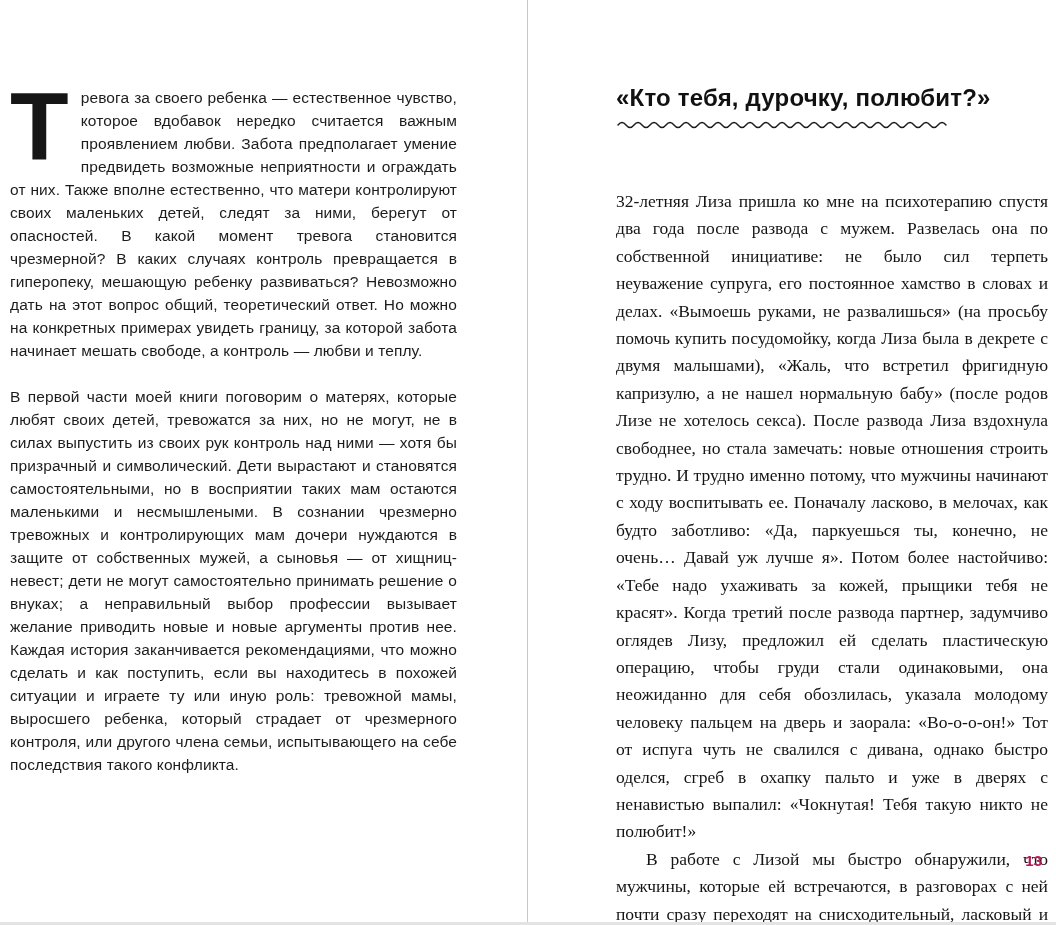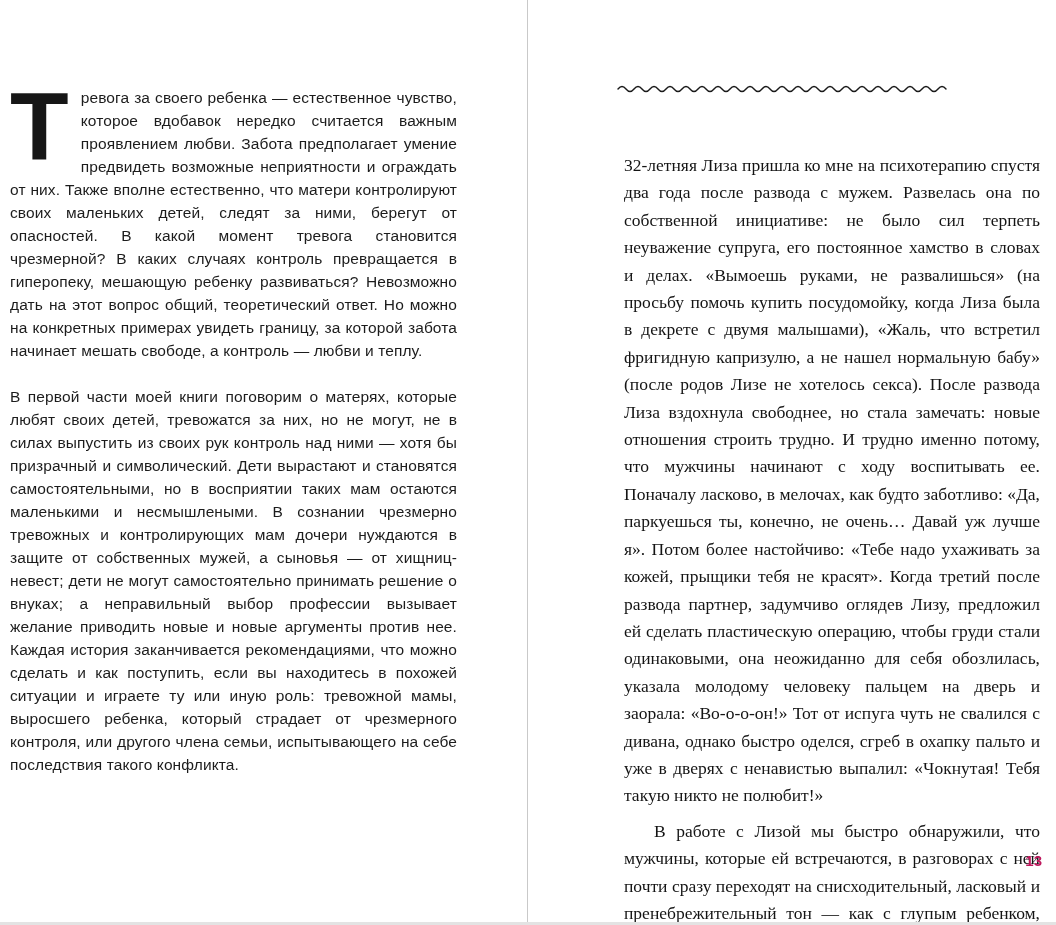--- a/index.html
+++ b/index.html
@@ -73,21 +73,21 @@
   }
   .squiggle {
     display: block;
     margin: 0 0 58px 0;
   }
   .page-right .body-text p {
     font-family: "Liberation Serif", serif;
     font-size: 17.5px;
     line-height: 27.4px;
     text-align: justify;
-    margin: 8px;
+    margin: 0;
   }
   .page-right .body-text p.indent {
     text-indent: 30px;
   }
   .page-number {
     position: absolute;
     right: 14px;
     top: 852px;
     font-family: "Liberation Sans", sans-serif;
     font-weight: bold;
@@ -101,20 +101,21 @@
 <div class="spread">
 
   <div class="page-left">
     <p><span class="dropcap">Т</span><span>ревога за своего ребенка — естественное чувство, которое вдобавок нередко считается важным проявлением любви. Забота предполагает умение предвидеть возможные неприятности и ограждать от них. Также вполне естественно, что матери контролируют своих маленьких детей, следят за ними, берегут от опасностей. В какой момент тревога становится чрезмерной? В каких случаях контроль превращается в гиперопеку, мешающую ребенку развиваться? Невозможно дать на этот вопрос общий, теоретический ответ. Но можно на конкретных примерах увидеть границу, за которой забота начинает мешать свободе, а контроль — любви и теплу.</span></p>
     <p>В первой части моей книги поговорим о матерях, которые любят своих детей, тревожатся за них, но не могут, не в силах выпустить из своих рук контроль над ними — хотя бы призрачный и символический. Дети вырастают и становятся самостоятельными, но в восприятии таких мам остаются маленькими и несмышлеными. В сознании чрезмерно тревожных и контролирующих мам дочери нуждаются в защите от собственных мужей, а сыновья — от хищниц-невест; дети не могут самостоятельно принимать решение о внуках; а неправильный выбор профессии вызывает желание приводить новые и новые аргументы против нее. Каждая история заканчивается рекомендациями, что можно сделать и как поступить, если вы находитесь в похожей ситуации и играете ту или иную роль: тревожной мамы, выросшего ребенка, который страдает от чрезмерного контроля, или другого члена семьи, испытывающего на себе последствия такого конфликта.</p>
   </div>
 
   <div class="gutter"></div>
 
   <div class="page-right">
+    <h1 class="chapter-title">«Кто тебя, дурочку, полюбит?»</h1>
 
     <svg class="squiggle" width="336" height="10" viewBox="0 0 336 10">
       <path d="M2,5 q4,-5 8,0 t8,0 t8,0 t8,0 t8,0 t8,0 t8,0 t8,0 t8,0 t8,0 t8,0 t8,0 t8,0 t8,0 t8,0 t8,0 t8,0 t8,0 t8,0 t8,0 t8,0 t8,0 t8,0 t8,0 t8,0 t8,0 t8,0 t8,0 t8,0 t8,0 t8,0 t8,0 t8,0 t8,0 t8,0 t8,0 t8,0 t8,0 t8,0 t8,0 t8,0" fill="none" stroke="#1a1a1a" stroke-width="1.4" stroke-linecap="round"></path>
     </svg>
 
     <div class="body-text">
       <p>32-летняя Лиза пришла ко мне на психотерапию спустя два года после развода с мужем. Развелась она по собственной инициативе: не было сил терпеть неуважение супруга, его постоянное хамство в словах и делах. «Вымоешь руками, не развалишься» (на просьбу помочь купить посудомойку, когда Лиза была в декрете с двумя малышами), «Жаль, что встретил фригидную капризулю, а не нашел нормальную бабу» (после родов Лизе не хотелось секса). После развода Лиза вздохнула свободнее, но стала замечать: новые отношения строить трудно. И трудно именно потому, что мужчины начинают с ходу воспитывать ее. Поначалу ласково, в мелочах, как будто заботливо: «Да, паркуешься ты, конечно, не очень… Давай уж лучше я». Потом более настойчиво: «Тебе надо ухаживать за кожей, прыщики тебя не красят». Когда третий после развода партнер, задумчиво оглядев Лизу, предложил ей сделать пластическую операцию, чтобы груди стали одинаковыми, она неожиданно для себя обозлилась, указала молодому человеку пальцем на дверь и заорала: «Во-о-о-он!» Тот от испуга чуть не свалился с дивана, однако быстро оделся, сгреб в охапку пальто и уже в дверях с ненавистью выпалил: «Чокнутая! Тебя такую никто не полюбит!»</p>
       <p class="indent">В работе с Лизой мы быстро обнаружили, что мужчины, которые ей встречаются, в разговорах с ней почти сразу переходят на снисходительный, ласковый и пренебрежительный тон — как с глупым ребенком, который все делает не так. Они почти сразу начинают «заботиться» о ней, как будто Лиза не способна сама справиться даже с мелочами. «Вот неумеха,</p>
     </div>
   </div>

